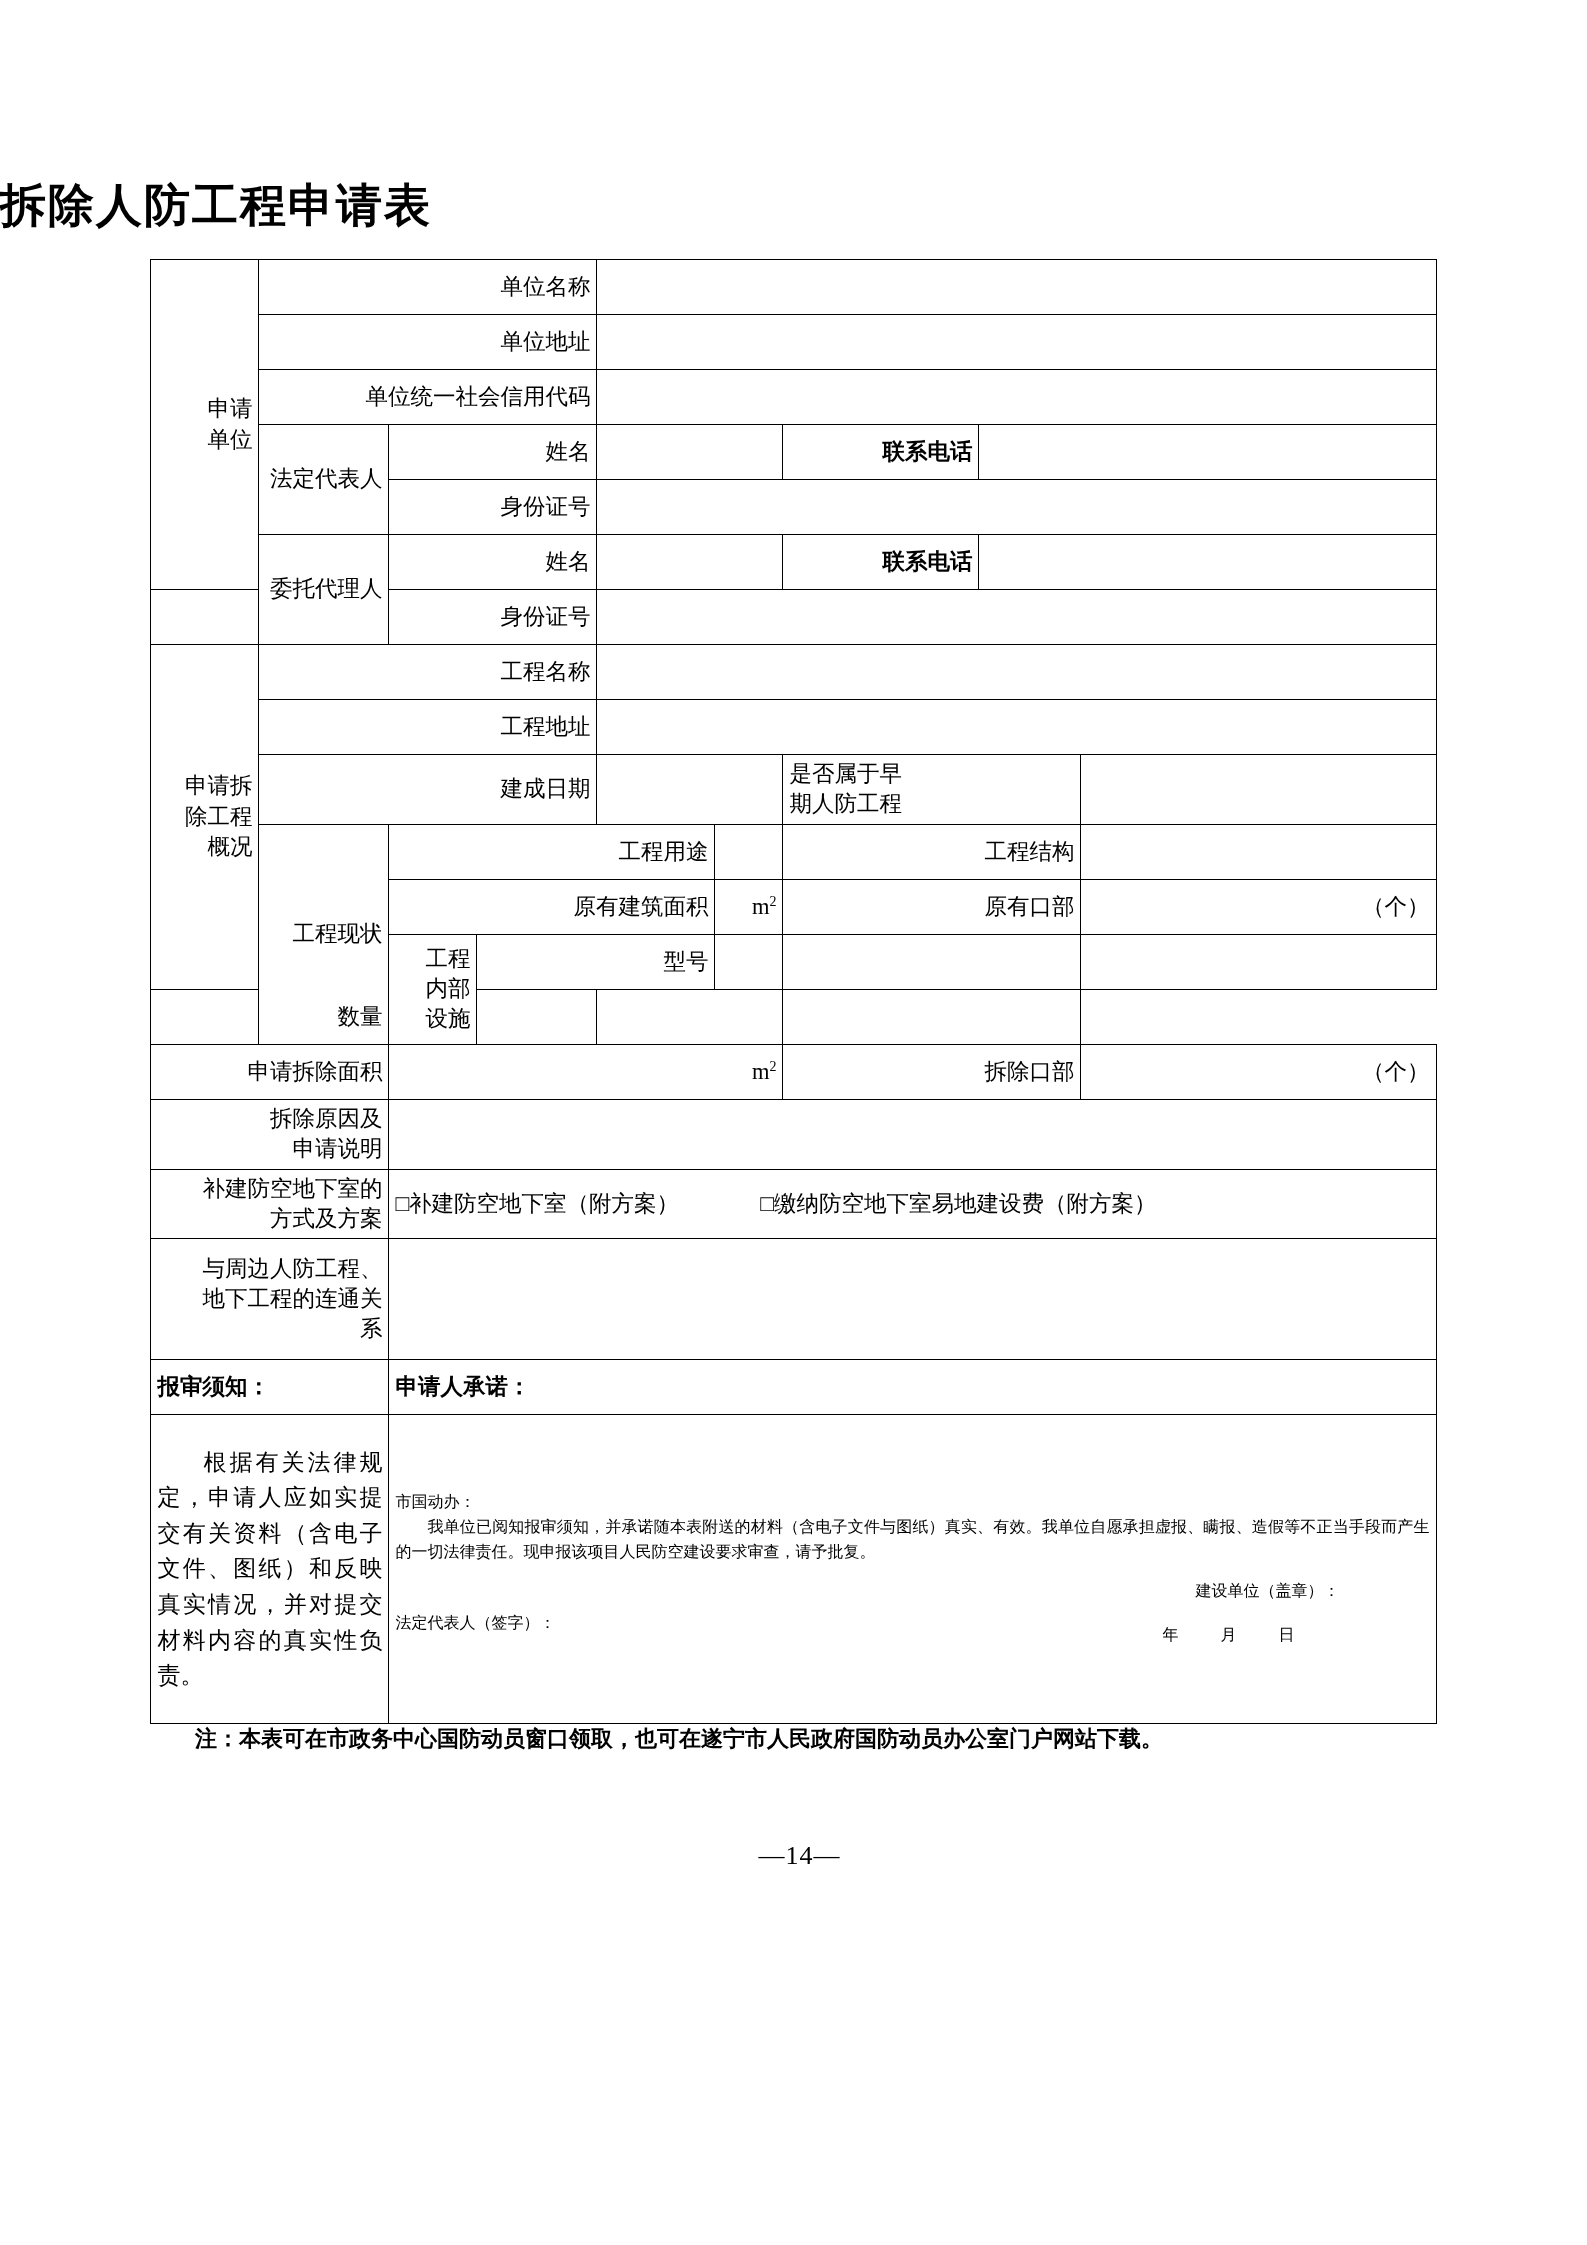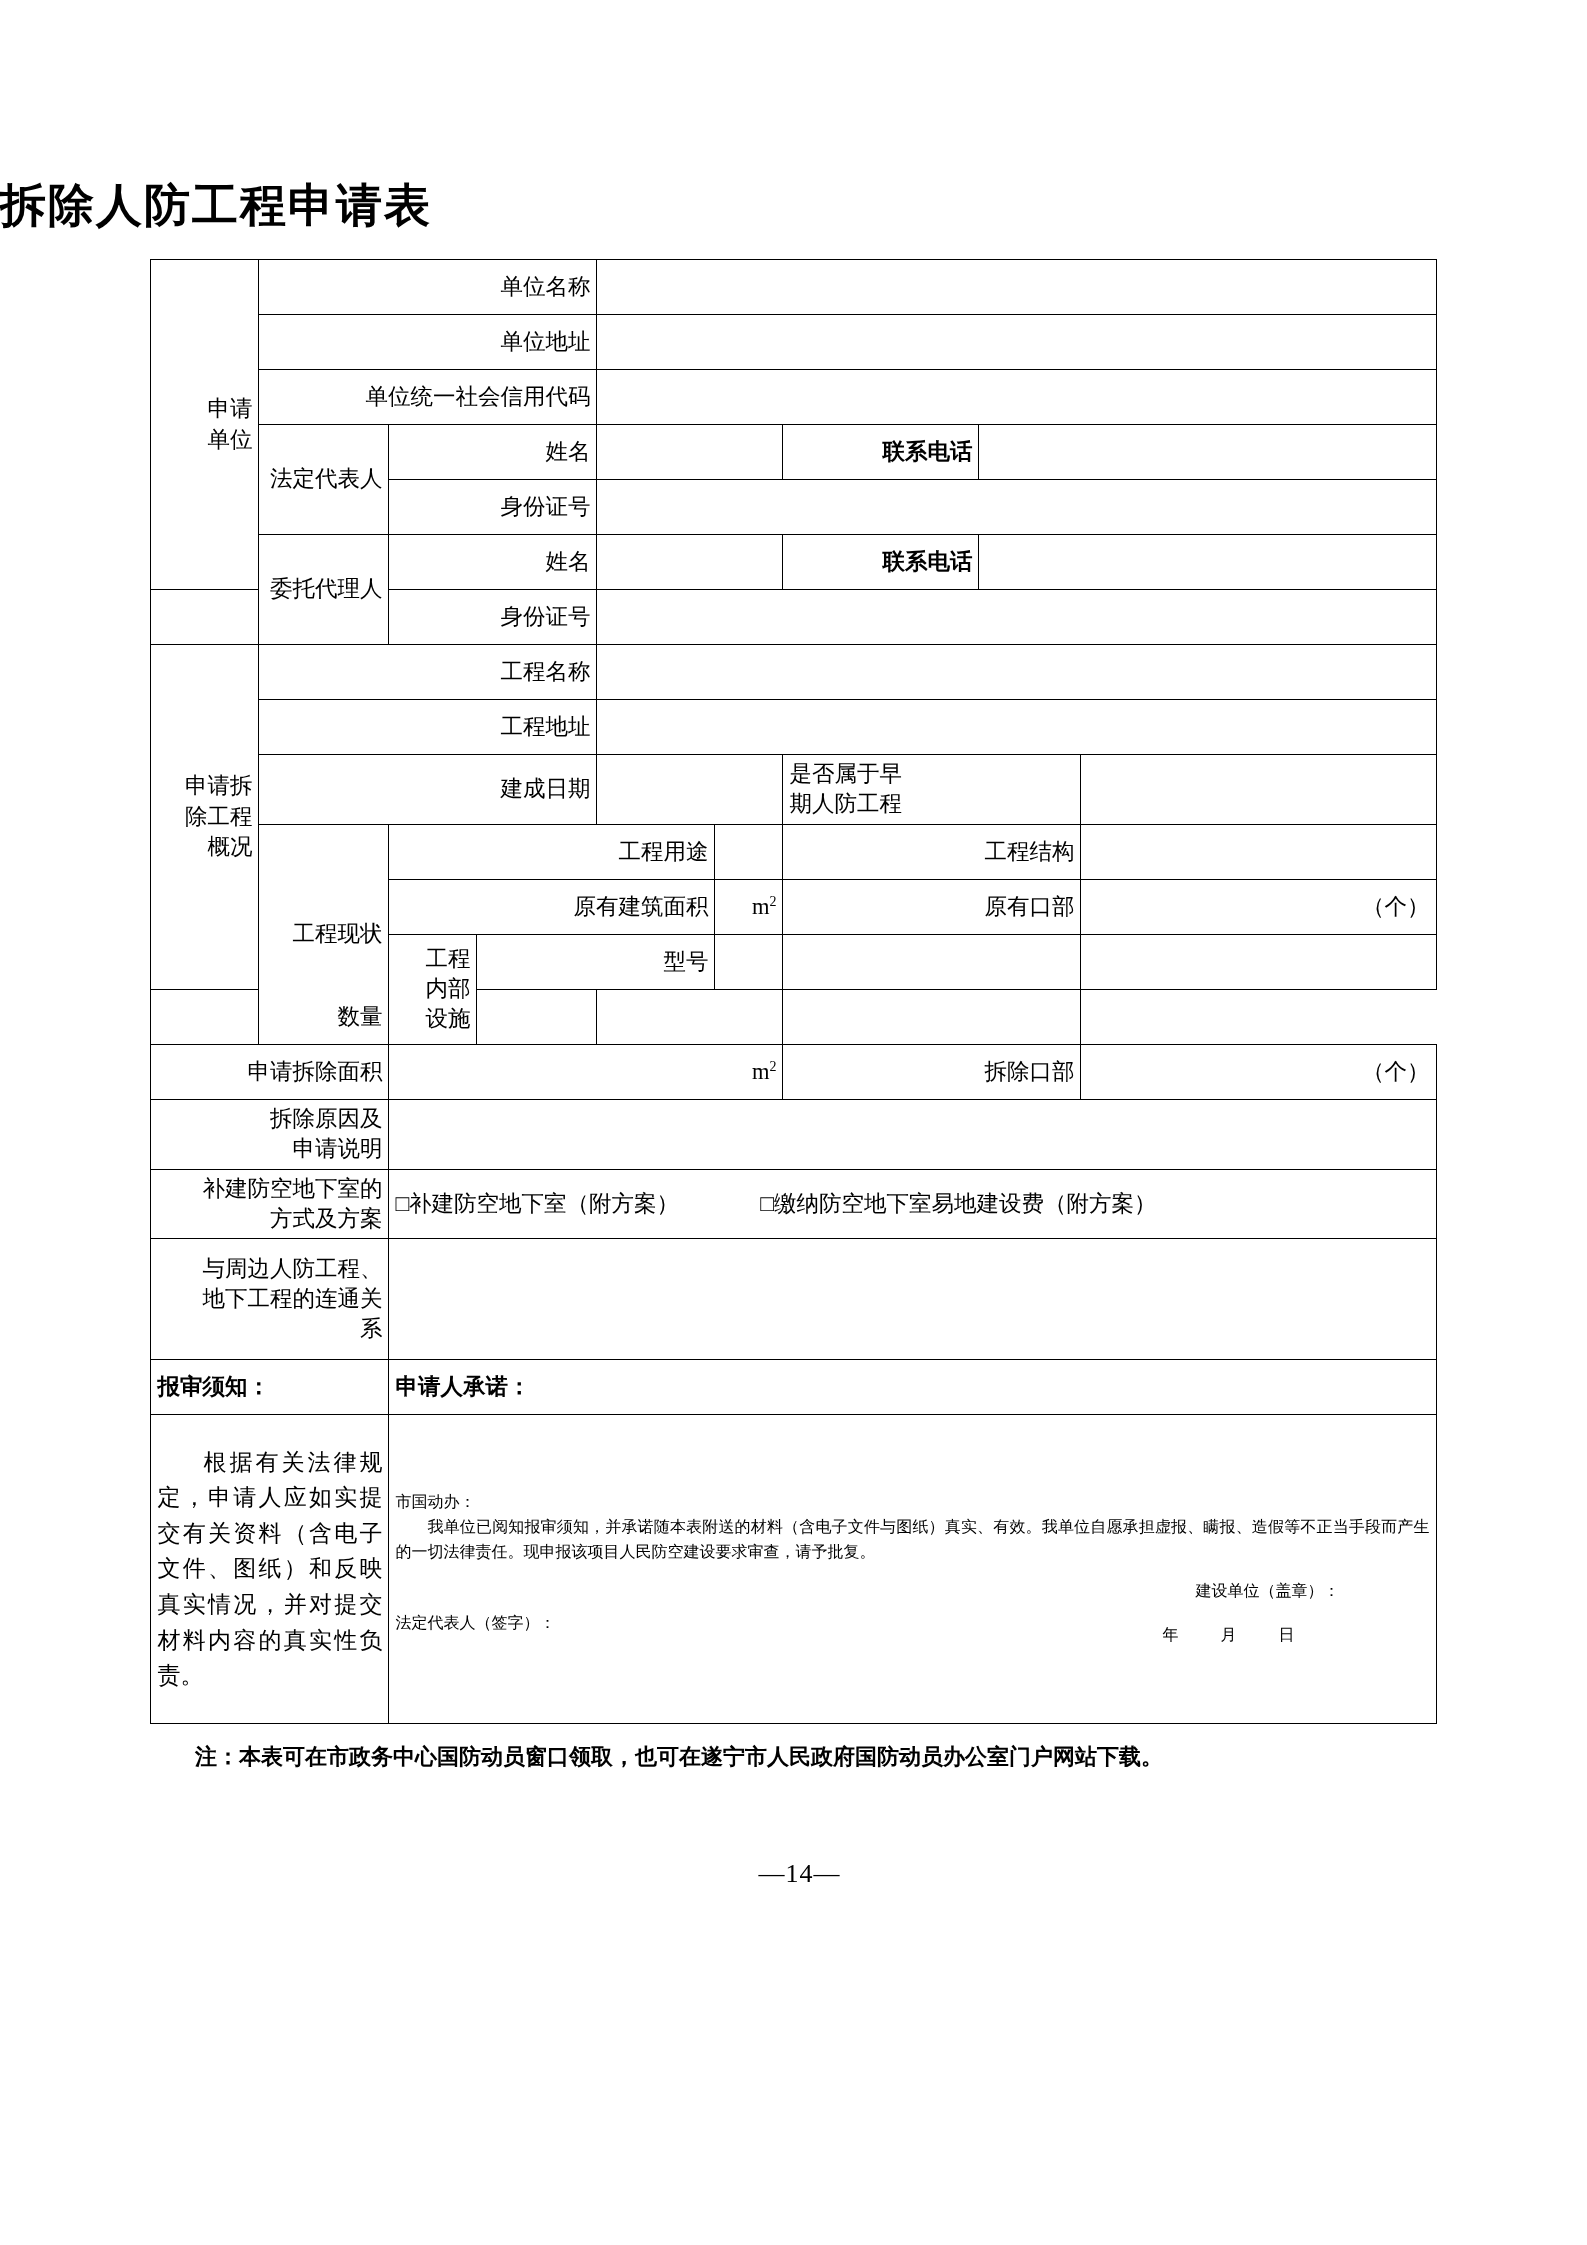--- a/index.html
+++ b/index.html
@@ -86,21 +86,21 @@
     margin-top: 8px;
   }
   .sign-row .ymd {
     letter-spacing: 0;
     padding-right: 135px;
     margin-top: 12px;
   }
   .ymd span { display: inline-block; margin-left: 38px; }
   .note {
     width: 1285px;
-    margin: 18px auto 0 auto;
+    margin: 0 auto 0 auto;
     font-size: 22px;
     font-weight: bold;
     text-indent: 2em;
     line-height: 1.4;
   }
   .pagenum {
     text-align: center;
     font-size: 26px;
     margin-top: 86px;
     letter-spacing: 1px;

